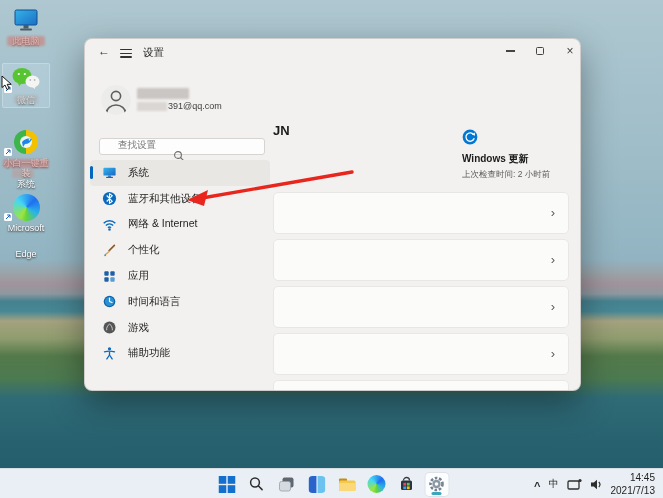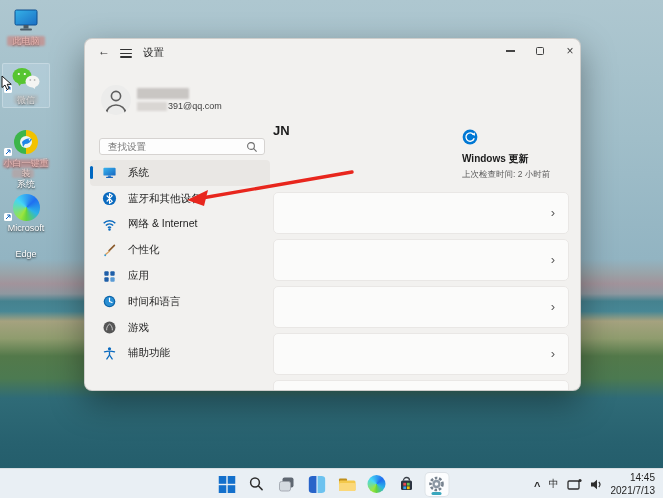--- a/index.html
+++ b/index.html
@@ -37,21 +37,21 @@
   .max-box { width:8px; height:8px; border:1.1px solid #444; border-radius:1.5px; }
   .close-x { font-size:12px; color:#444; line-height:1; }
   .avatar { position:absolute; left:16px; top:46px; width:30px; height:30px; border-radius:50%;
     background:#ececeb; display:flex; align-items:center; justify-content:center; overflow:hidden; }
   .name-censor { position:absolute; left:52px; top:49px; width:52px; height:11px;
     background:#c9c6c3; border-radius:1px; filter:blur(1px); }
   .email-row { position:absolute; left:52px; top:62px; display:flex; align-items:center; }
   .email-censor { width:30px; height:9px; background:#d9d6d3; filter:blur(1px); margin-right:1px; }
   .email-txt { font-size:9px; color:#3e3e3e; }
   .searchbox { position:absolute; left:14px; top:99px; width:166px; height:17px;
-    background:#fdfdfd; border:1px solid #d6d3d1; border-radius:3px; display:flex; align-items:center; }
+    background:#fdfdfd; border:1px solid #d6d3d1; border-radius:3px; display:flex; align-items:center;flex-direction:column; }
   .searchbox input { flex:1; border:none; outline:none; background:transparent;
     font-size:9.5px; color:#5a5a5a; padding:0 4px 0 8px; font-family:inherit; }
   .searchbox svg { margin-right:6px; flex:0 0 auto; }
   .sidebar { position:absolute; left:5px; top:121px; width:180px; }
   .sitem { position:relative; height:25.8px; display:flex; align-items:center; gap:11px;
     padding-left:12px; font-size:10.5px; color:#1f1f1f; border-radius:4px; }
   .sitem.selected { background:#e9e7e4; }
   .sitem.selected::before { content:""; position:absolute; left:0; top:6px; width:3px; height:13px;
     border-radius:2px; background:#0067c0; }
   .sitem svg { flex:0 0 auto; }

